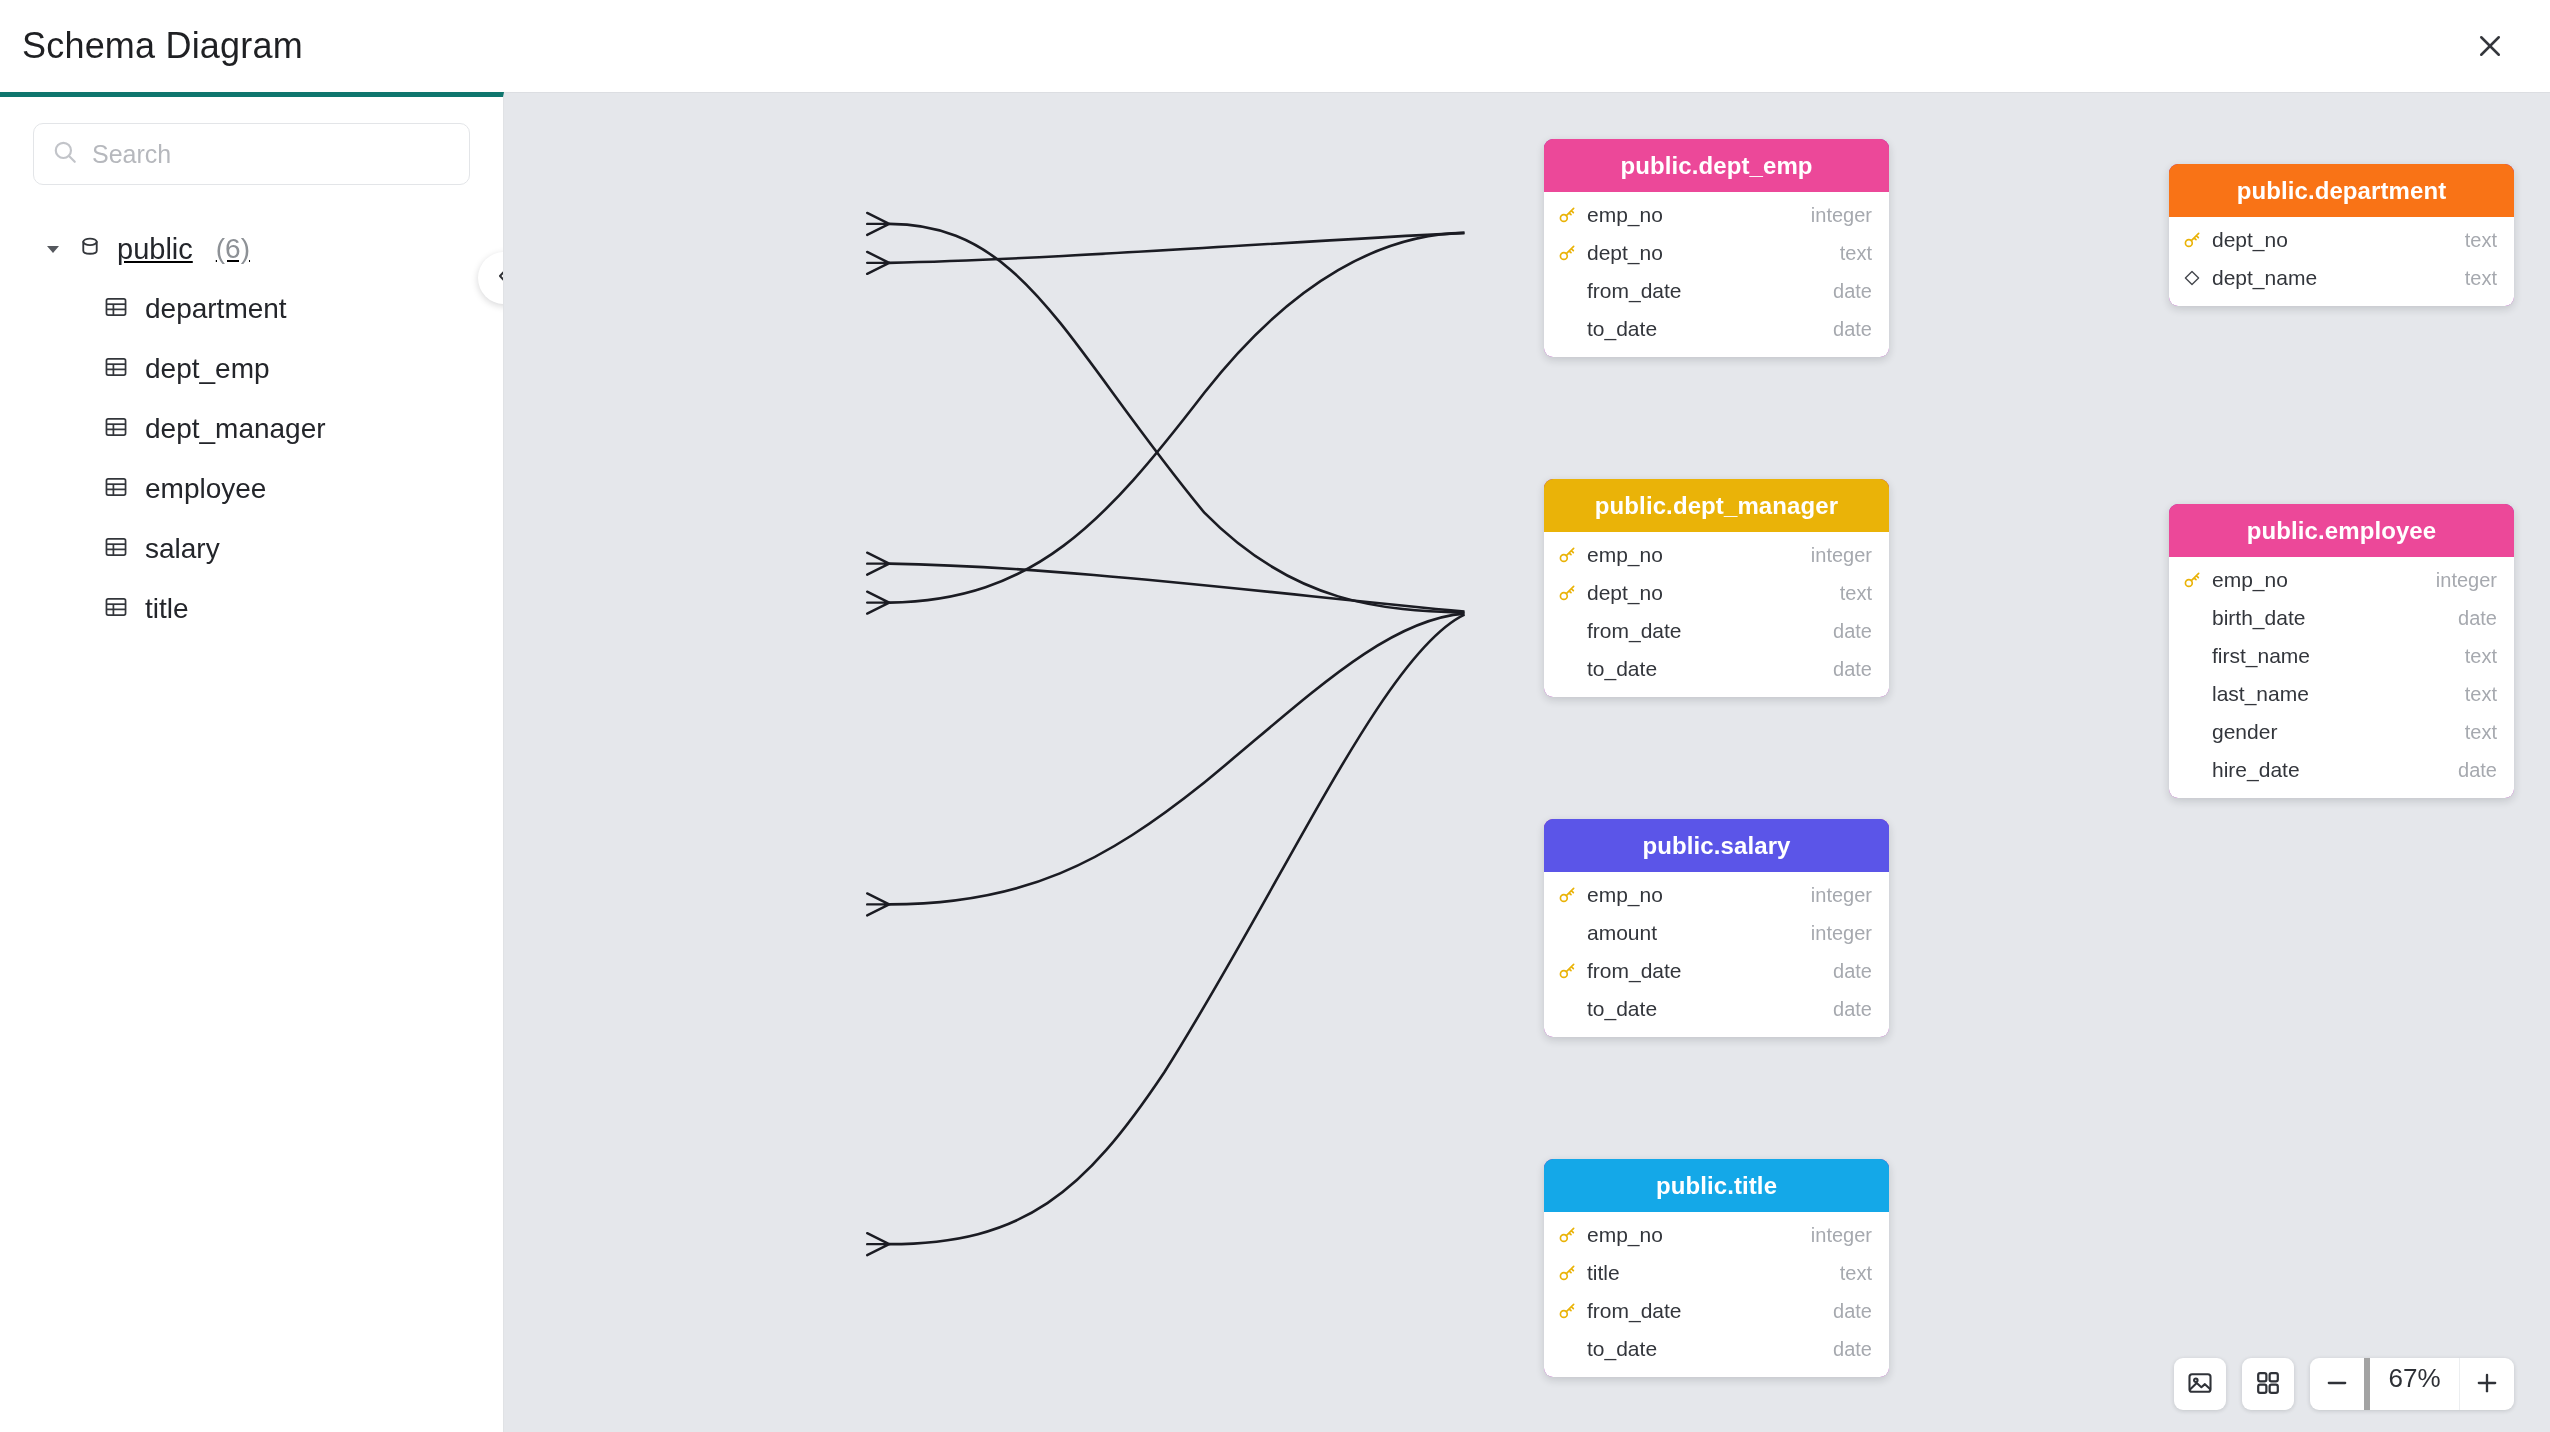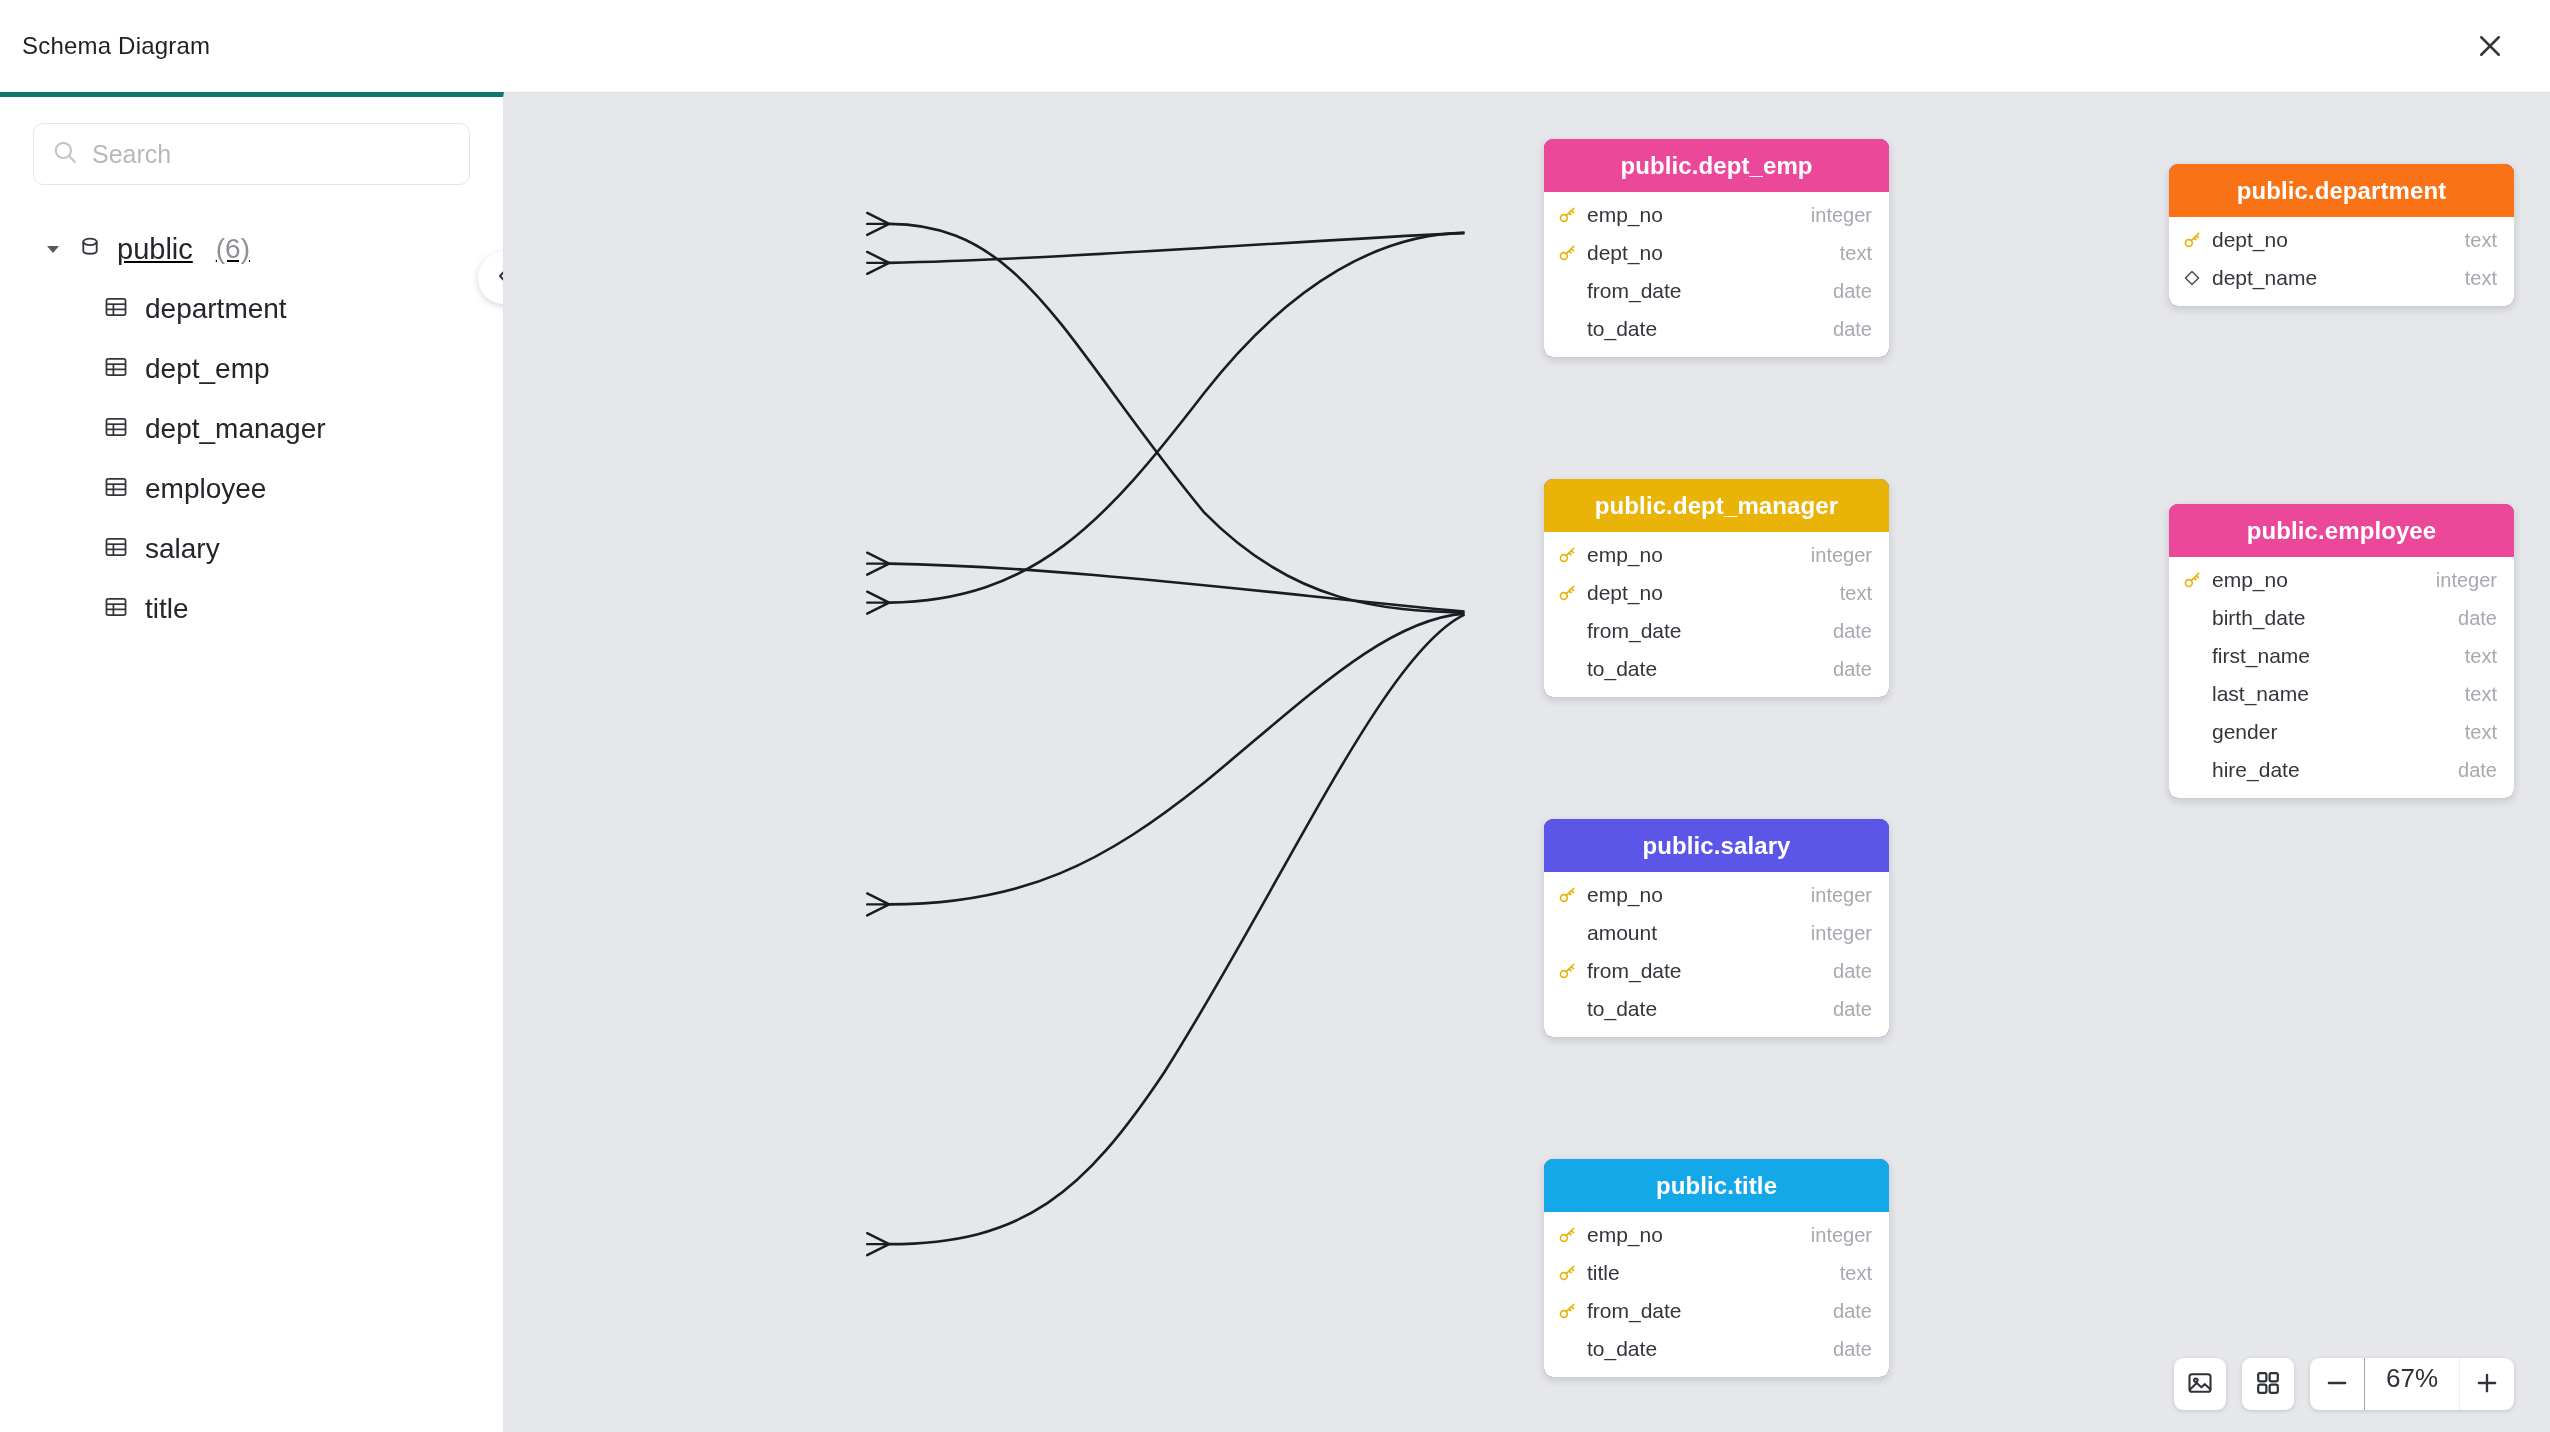--- a/index.html
+++ b/index.html
@@ -17,21 +17,21 @@
   .header {
     position: relative;
     height: 92px;
     flex: 0 0 92px;
     background: #ffffff;
     display: flex;
     align-items: center;
     padding: 0 34px 0 22px;
   }
   .header-title {
-    font-size: 24px;
+    font-size: 36px;
     font-weight: 400;
     color: #1f2023;
     letter-spacing: .2px;
   }
   .header-spacer { flex: 1 1 auto; }
   .close-btn {
     width: 52px; height: 52px;
     display: flex; align-items: center; justify-content: center;
     border-radius: 8px;
     cursor: pointer;
@@ -187,21 +187,21 @@
   .zoom-btn {
     width: 54px; height: 52px;
     display: flex; align-items: center; justify-content: center;
     cursor: pointer; background: transparent; border: none;
   }
   .zoom-level {
     min-width: 96px;
     text-align: center;
     font-size: 26px;
     color: #2d3036;
-    border-left: 1px solid #a3a3a3;
+    border-left: 6px solid #a3a3a3;
     border-right: 1px solid #eceef0;
     height: 64px;
     line-height: 52px;
     cursor: pointer;
   }
 </style>
 </head>
 <body>
 
 <div class="app">

